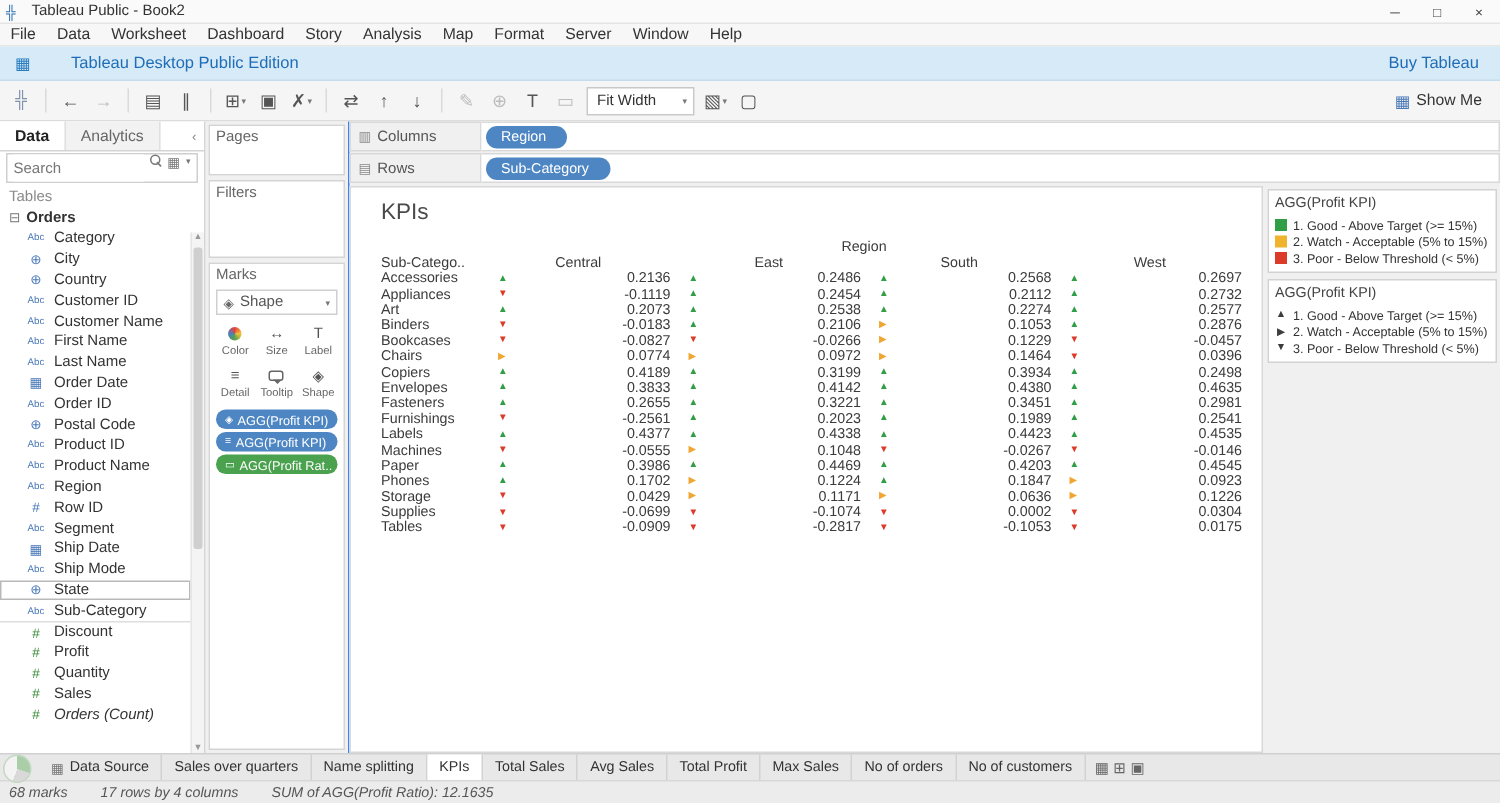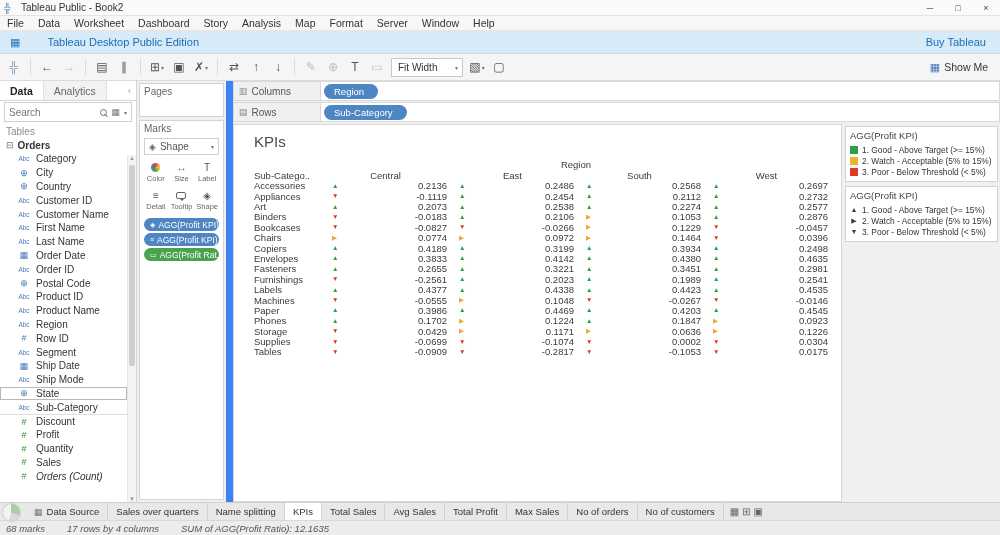--- a/index.html
+++ b/index.html
@@ -42,21 +42,21 @@
 
   
   .datapane { width:137px; background:#fff; border-right:1px solid #d5d5d5; display:flex; flex-direction:column; position:relative; flex:0 0 auto; }
   .pane-tabs { height:20px; display:flex; border-bottom:1px solid #d4d4d4; font-size:10.5px; flex:0 0 auto; }
   .pane-tab { padding:0 10px; display:flex; align-items:center; cursor:pointer; }
   .pane-tab.active { background:#fff; color:#222; font-weight:bold; }
   .pane-tab.inactive { background:#f2f2f2; color:#666; border-left:1px solid #e0e0e0; border-right:1px solid #e0e0e0; }
   .pane-collapse { margin-left:auto; padding:0 5px; color:#888; font-size:9px; display:flex; align-items:center; cursor:pointer; }
   .source-row { height:18px; display:flex; align-items:center; gap:5px; padding:0 6px; font-size:10px; color:#333; flex:0 0 auto; }
   .db-icon { display:inline-block; width:10px; height:10px; background:linear-gradient(#4a79b8 0 2px, transparent 2px 4px, #4a79b8 4px 6px, transparent 6px 8px, #4a79b8 8px 10px); border-radius:1px; }
-  .search-row { height:20px; margin:1px 4px 2px 4px; border:1px solid #cfcfcf; background:#fff; display:flex; align-items:center; padding:0 4px; gap:4px; flex:0 0 auto; }
+  .search-row { height:20px; margin:1px 4px 2px 4px; border:1px solid #cfcfcf; background:#fff; display:flex; padding:0 4px; gap:4px; flex:0 0 auto; }
   .search-row input { border:none; outline:none; flex:1; min-width:0; font-size:10px; color:#333; font-family:"Liberation Sans", sans-serif; }
   .mag { width:7px; height:7px; position:relative; flex:0 0 auto; }
   .mag::before { content:''; position:absolute; width:5px; height:5px; border:1px solid #777; border-radius:50%; }
   .mag::after { content:''; position:absolute; width:4px; height:1px; background:#777; transform:rotate(45deg); left:4px; top:6px; }
   .sr-ico { color:#777; font-size:9px; flex:0 0 auto; cursor:pointer; }
   .tables-label { font-size:10px; color:#8a8a8a; padding:2px 6px 1px 6px; flex:0 0 auto; }
   .field-tree { flex:1; overflow:hidden; padding-right:9px; position:relative; }
   .folder-row { height:14px; display:flex; align-items:center; gap:4px; padding-left:6px; font-size:10px; }
   .folder-row .f-exp { color:#777; font-size:9px; }
   .folder-row .f-name { font-weight:bold; color:#333; }
@@ -69,21 +69,21 @@
   .f-icon.green { color:#3a8d3a; }
   .f-name { font-size:10px; color:#333; white-space:nowrap; }
   .f-name.it { font-style:italic; }
   .pane-scroll { position:absolute; right:0; top:74px; bottom:0; width:9px; background:#f4f4f4; border-left:1px solid #e6e6e6; }
   .pane-scroll .arr { position:absolute; left:0; right:0; text-align:center; font-size:6px; color:#999; }
   .pane-scroll .arr.up { top:0; }
   .pane-scroll .arr.dn { bottom:0; }
   .pane-scroll .thumb { position:absolute; left:1px; right:1px; top:10px; height:58%; background:#cfcfcf; border-radius:2px; }
 
   
-  .shelfcol { width:96px; background:#f0f0f0; border-right:7px solid #3b82f6; display:flex; flex-direction:column; padding:2px; gap:3px; flex:0 0 auto;justify-content:space-between; }
+  .shelfcol { width:96px; background:#f0f0f0; border-right:1px solid #3b82f6; display:flex; flex-direction:column; padding:2px; gap:3px; flex:0 0 auto;justify-content:space-between; }
   .card { background:#fff; border:1px solid #d4d4d4; font-size:10px; color:#555; }
   .card .card-title { padding:2px 4px; color:#666; }
   .card-pages { height:34px; }
   .card-filters { height:52px; }
   .card-marks { flex:1; display:flex; flex-direction:column; }
   .mark-dropdown { margin:2px 4px; border:1px solid #cfcfcf; height:17px; display:flex; align-items:center; gap:4px; padding:0 4px; background:#fff; cursor:pointer; }
   .mark-dropdown .md-ico { color:#666; font-size:9px; }
   .mark-dropdown .md-caret { margin-left:auto; font-size:6px; color:#777; }
   .mark-btn-grid { display:grid; grid-template-columns:repeat(3,1fr); gap:2px; padding:2px 4px; }
   .mark-btn { display:flex; flex-direction:column; align-items:center; justify-content:center; height:26px; border-radius:2px; cursor:pointer; }
@@ -337,20 +337,23 @@
         <div class="arr up">▲</div>
         <div class="thumb"></div>
         <div class="arr dn">▼</div>
       </div>
     </div>
 
     <div class="shelfcol">
       <div class="card card-pages">
         <div class="card-title">Pages</div>
       </div>
+      <div class="card card-filters">
+        <div class="card-title">Filters</div>
+      </div>
       <div class="card card-marks">
         <div class="card-title">Marks</div>
         <div class="mark-dropdown">
           <span class="md-ico">◈</span>
           <span>Shape</span>
           <span class="md-caret">▾</span>
         </div>
         <div class="mark-btn-grid">
           <div class="mark-btn">
             <span class="mb-ico">

